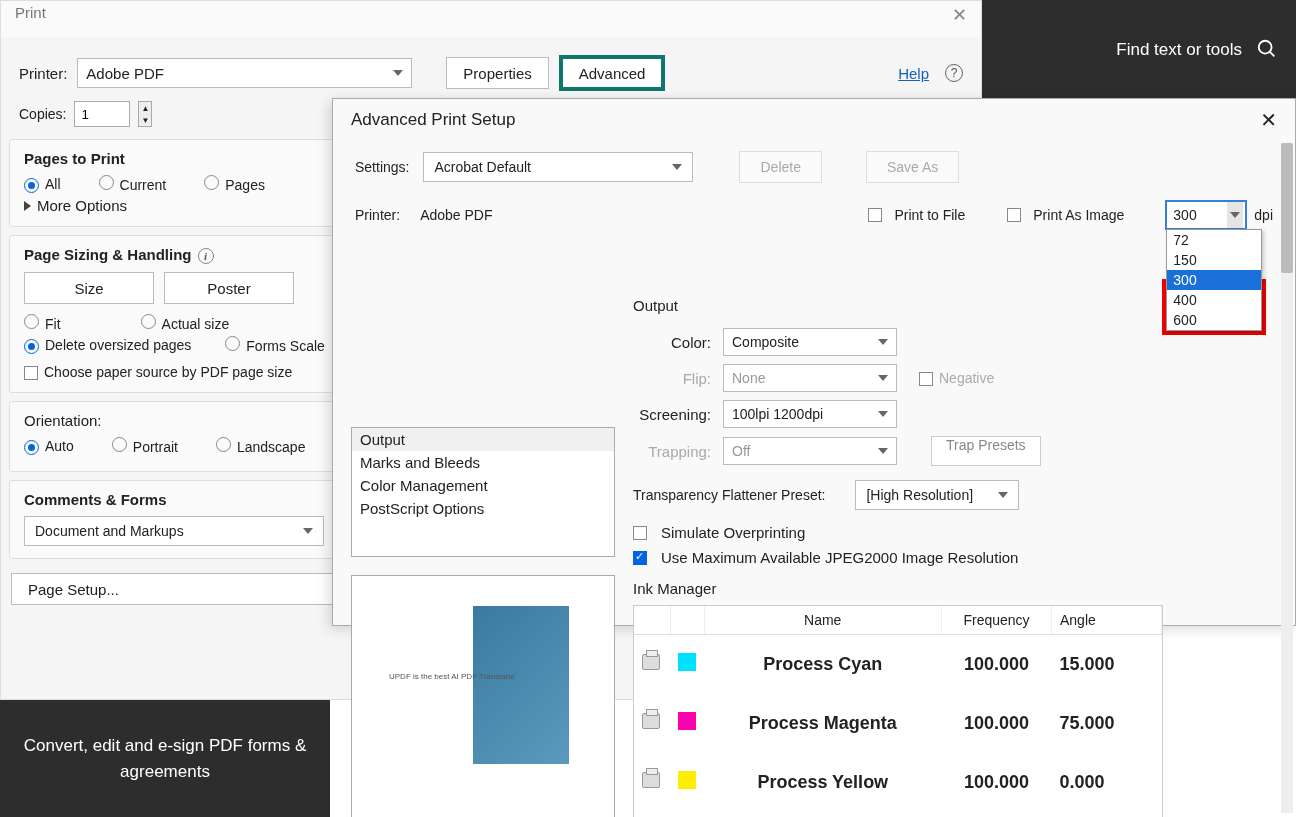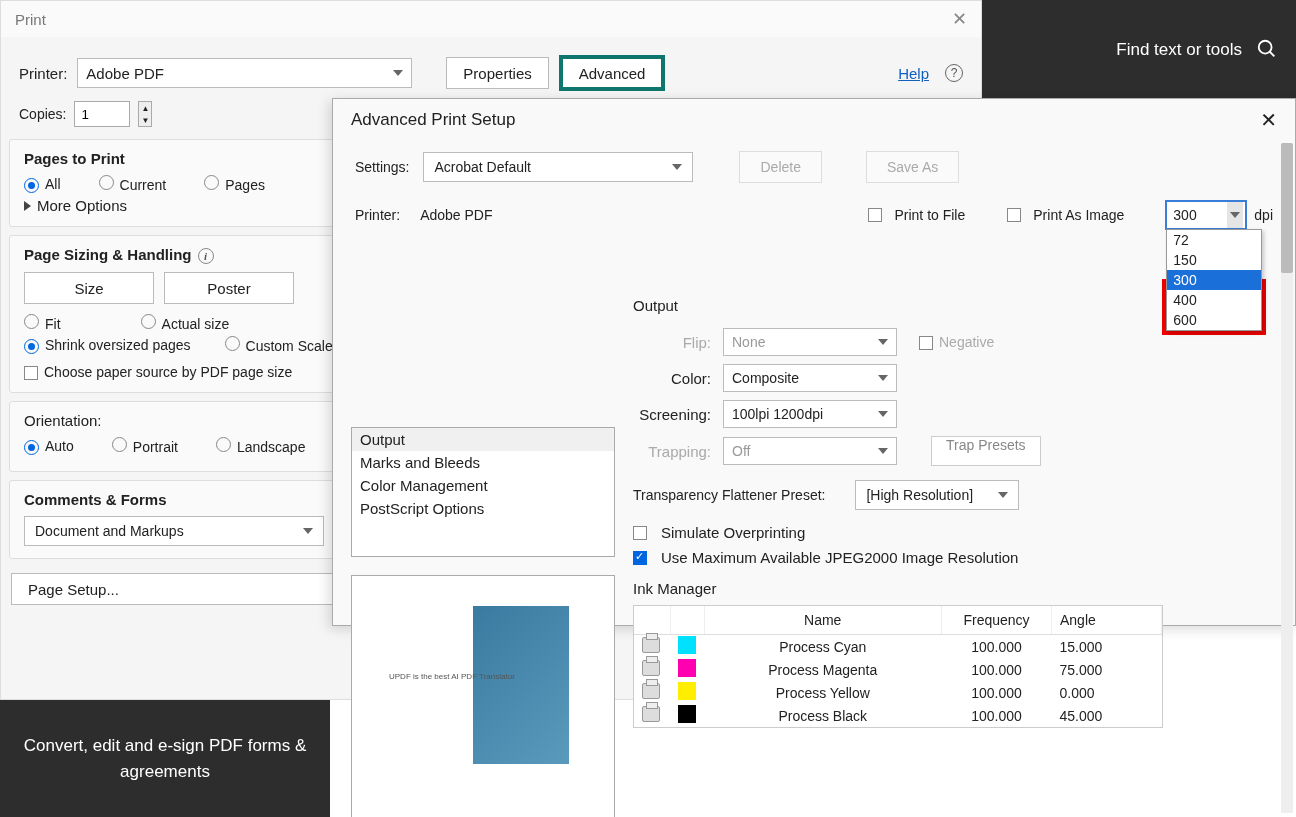--- a/index.html
+++ b/index.html
@@ -5,21 +5,21 @@
 * { box-sizing: border-box; margin: 0; padding: 0; font-family: "Segoe UI", Arial, sans-serif; }
 body { width: 1296px; height: 817px; background: #fff; position: relative; overflow: hidden; font-size: 14px; color: #222; }
 
 
 .top-dark { position: absolute; right: 0; top: 0; width: 315px; height: 100px; background: #2d2d2d; display: flex; align-items: center; justify-content: flex-end; padding-right: 18px; gap: 14px; }
 .top-dark .find { color: #fff; font-size: 17px; }
 .top-dark svg { width: 22px; height: 22px; }
 
 
 .print-dialog { position: absolute; left: 0; top: 0; width: 982px; height: 700px; background: #f5f5f5; border: 1px solid #ddd; }
-.print-title { display: flex; justify-content: space-between; align-items: center; height: 36px; padding: 3px 14px; color: #777; font-size: 15px; background:#fafafa; }
+.print-title { display: flex; justify-content: space-between; align-items: flex-start; height: 36px; padding: 3px 14px; color: #777; font-size: 15px; background:#fafafa; }
 .print-close { font-size: 18px; color: #888; cursor: pointer; }
 .print-row1 { display: flex; align-items: center; padding: 18px 18px 6px 18px; gap: 10px; }
 .print-row1 .label { font-size: 15px; }
 .printer-select { width: 335px; height: 30px; border: 1px solid #bbb; background: #fff; display: flex; align-items: center; justify-content: space-between; padding: 0 8px; font-size: 15px; }
 .chev { width:0; height:0; border-left: 5px solid transparent; border-right:5px solid transparent; border-top: 6px solid #666; }
 .btn { height: 32px; border: 1px solid #bbb; background: #fff; padding: 0 16px; display:flex; align-items:center; font-size:15px; }
 .adv-highlight { border: 4px solid #0f766e; padding: 0; }
 .adv-highlight .btn { border:none; height: 28px; }
 .help { color: #1060c0; text-decoration: underline; font-size:15px; }
 .help-q { display:inline-flex; width:18px; height:18px; border:1.5px solid #666; border-radius:50%; align-items:center; justify-content:center; font-size:12px; color:#555; margin-left:6px;}
@@ -84,21 +84,21 @@
 .out-sel { width:174px; height:28px; border:1px solid #bbb; background:#fff; display:flex; align-items:center; justify-content:space-between; padding: 0 8px;}
 .out-sel.dis { color:#999; }
 .trap-btn { height:30px; border:1px solid #ccc; background:#fff; padding:0 14px; color:#888;}
 .tfp-row { display:flex; align-items:center; gap:30px; margin: 14px 0;}
 .tfp-sel { width:164px; height:30px; border:1px solid #bbb; background:#fff; display:flex; align-items:center; justify-content:space-between; padding:0 10px;}
 .chk-row { display:flex; align-items:center; gap:8px; margin: 8px 0; font-size:15px;}
 .ink-head { font-size:15px; margin: 14px 0 8px 0;}
 .ink-table { border:1px solid #ccc; background:#fff; width: 530px;}
 .ink-table table { width:100%; border-collapse:collapse;}
 .ink-table th { text-align:left; font-weight:400; padding: 6px 8px; border-bottom:1px solid #ddd; border-right:1px solid #eee; font-size:14px;}
-.ink-table td { padding: 1px 8px; font-size:14px;}
+.ink-table td { padding: 18px 8px; font-size:18px;font-weight:bold;}
 .ink-table th:nth-child(3), .ink-table th:nth-child(4), .ink-table td:nth-child(3), .ink-table td:nth-child(4) { text-align:center;}
 .swatch { width:18px; height:18px; display:inline-block;}
 .prn-ico { width:18px; height:16px; display:inline-block; background:#ddd; border:1px solid #999; border-radius:2px; position:relative;}
 .prn-ico::after{content:""; position:absolute; left:3px; top:-5px; width:10px; height:5px; background:#eee; border:1px solid #999;}
 
 .adv-scroll { position:absolute; right:2px; top:44px; width:12px; height:670px; background:#eee;}
 .adv-scroll .thumb{ width:100%; height:130px; background:#bbb; border-radius:2px;}
 </style>
 </head>
 <body>
@@ -159,22 +159,22 @@
     <div class="sec-title"><span>Page Sizing &amp; Handling</span><span class="info-i">i</span></div>
     <div class="tab-row">
       <div class="btn">Size</div>
       <div class="btn">Poster</div>
     </div>
     <div class="radio-row g2">
       <span><span class="radio"></span><span>Fit</span></span>
       <span><span class="radio"></span><span>Actual size</span></span>
     </div>
     <div class="radio-row" style="gap:34px;">
-      <span><span class="radio sel"></span><span>Shrink oversized pages</span></span>
-      <span><span class="radio"></span><span>Custom Scale</span></span>
+      <span><span class="radio sel"></span><span>Delete oversized pages</span></span>
+      <span><span class="radio"></span><span>Forms Scale</span></span>
     </div>
     <div style="margin-top:10px;"><span class="chk"></span><span>Choose paper source by PDF page size</span></div>
   </div>
 
   <div class="section">
     <div style="font-size:15px; margin-bottom:8px;">Orientation:</div>
     <div class="radio-row">
       <span><span class="radio sel"></span><span>Auto</span></span>
       <span><span class="radio"></span><span>Portrait</span></span>
       <span><span class="radio"></span><span>Landscape</span></span>
@@ -257,33 +257,33 @@
     <div class="preview">
       <div class="preview-page">
         <div class="prev-img"></div>
         <div class="prev-txt">UPDF is the best AI PDF Translator</div>
       </div>
     </div>
 
     <div class="output-panel">
       <div class="out-head">Output</div>
       <div class="form-row">
+        <span class="lab">Color:</span>
+        <div class="out-sel">
+            <span>Composite</span>
+            <span class="chev"></span>
+          </div>
+      </div>
+      <div class="form-row">
         <span class="lab dis">Flip:</span>
         <div class="out-sel dis">
             <span>None</span>
             <span class="chev"></span>
           </div>
         <span style="margin-left:10px; color:#aaa;"><span class="chk"></span><span>Negative</span></span>
-      </div>
-      <div class="form-row">
-        <span class="lab">Color:</span>
-        <div class="out-sel">
-            <span>Composite</span>
-            <span class="chev"></span>
-          </div>
       </div>
       <div class="form-row">
         <span class="lab">Screening:</span>
         <div class="out-sel">
             <span>100lpi 1200dpi</span>
             <span class="chev"></span>
           </div>
       </div>
       <div class="form-row">
         <span class="lab dis">Trapping:</span>

